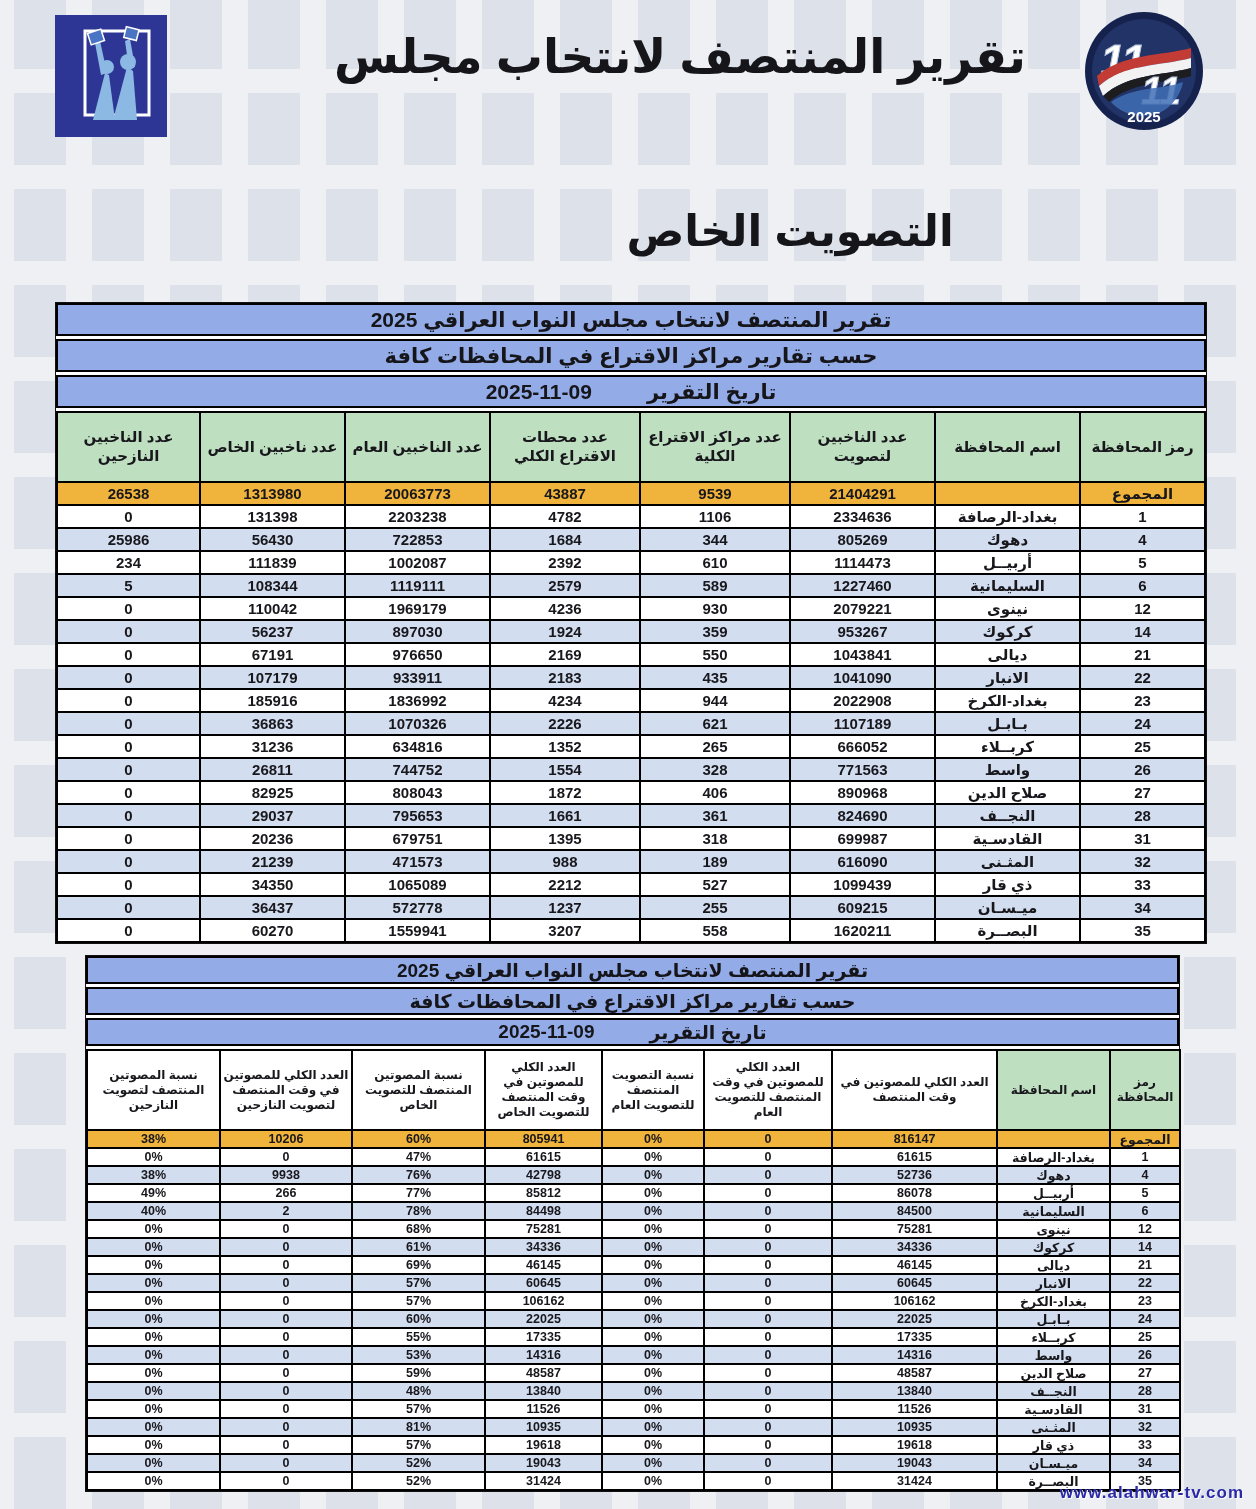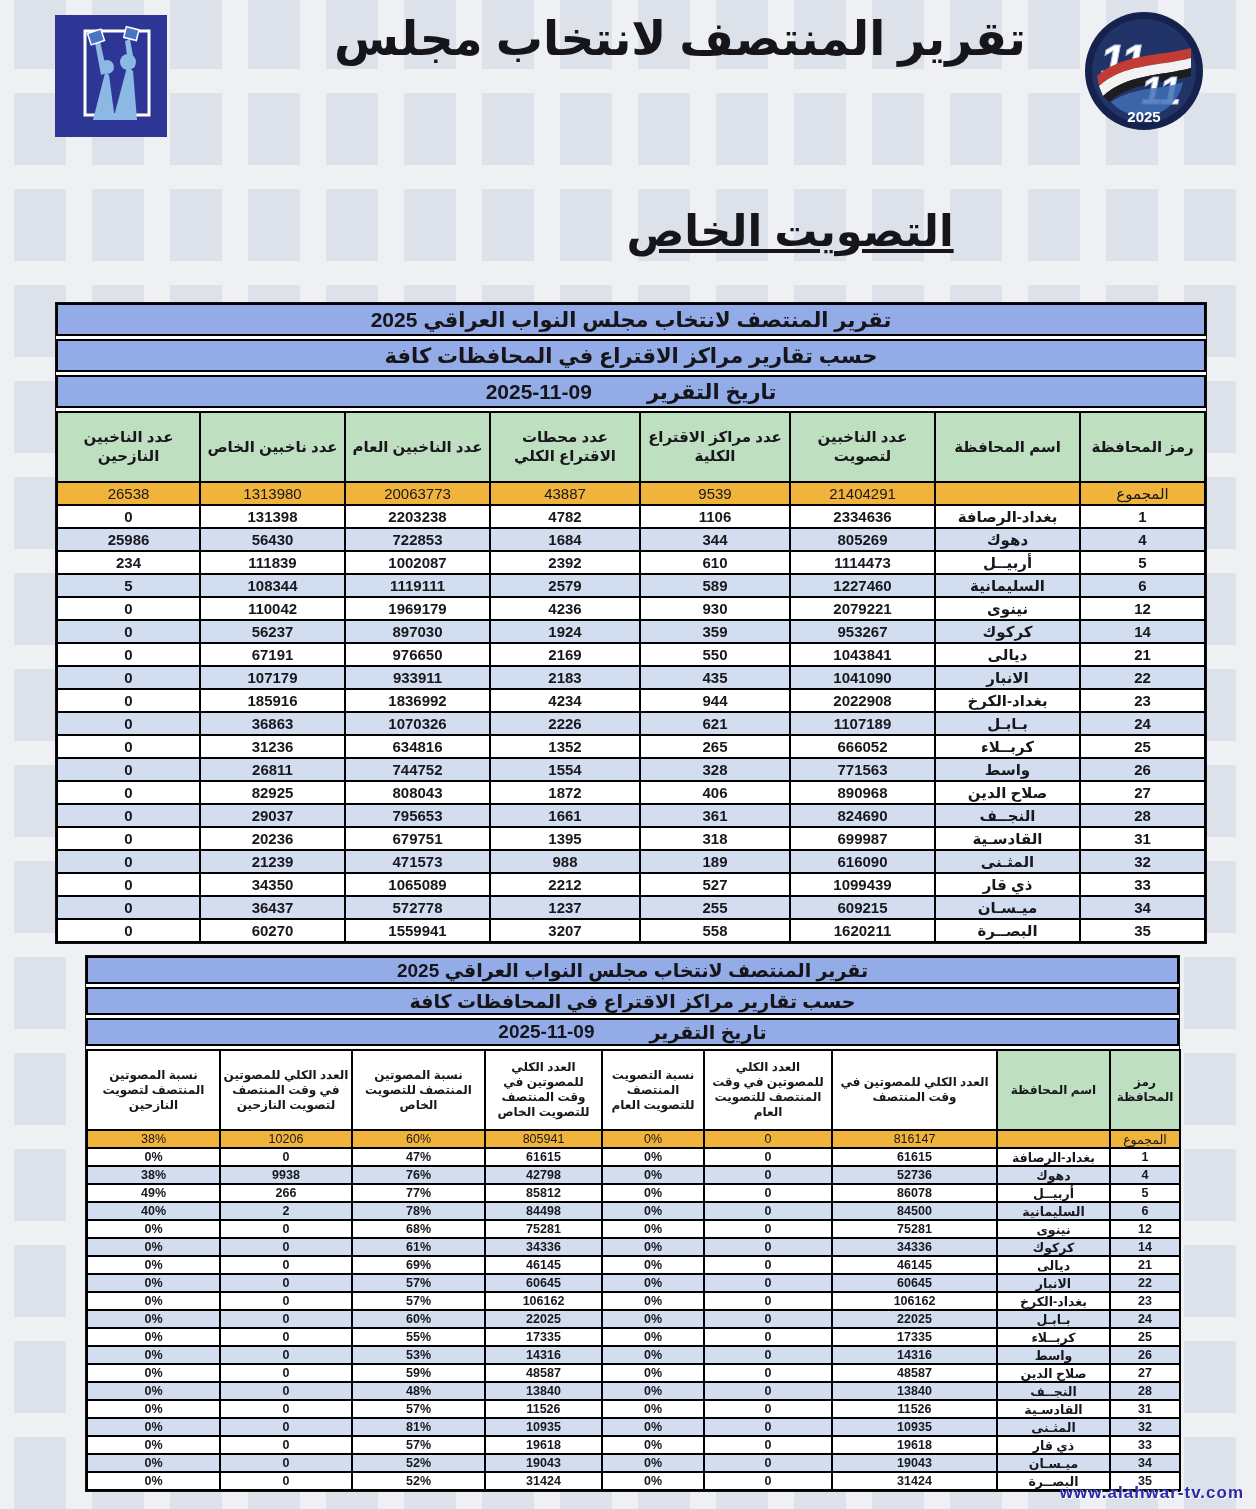--- a/index.html
+++ b/index.html
@@ -8,26 +8,26 @@
     position:relative; width:1256px; height:1509px; margin:0 auto; overflow:hidden;
     font-family:"Liberation Sans","DejaVu Sans",sans-serif;
     background-color:#eef0f3;
     background-image:
       repeating-linear-gradient(90deg, #eef0f3 0 14px, rgba(238,240,243,0) 14px 66px, #eef0f3 66px 78px),
       repeating-linear-gradient(0deg, #dde1ea 0 72px, #eef0f3 72px 96px);
   }
   .logo-left { position:absolute; left:55px; top:15px; width:112px; height:122px; }
   .logo-right { position:absolute; left:1083px; top:10px; width:122px; height:122px; }
   .main-title {
-    position:absolute; top:8px; left:295px; width:770px; text-align:center;
+    position:absolute; top:26px; left:295px; width:770px; text-align:center;
     font-size:47px; font-weight:800; color:#15151a; line-height:1.3; direction:rtl;
   }
   .subtitle {
     position:absolute; top:206px; left:565px; width:450px; text-align:center;
-    font-size:43px; font-weight:800; color:#15151a; direction:rtl;text-decoration:underline;
+    font-size:43px; font-weight:800; color:#15151a; direction:rtl;
   }
   .report { position:absolute; background:#fff; border:1px solid #111; }
   .report.t1 { left:55px;  top:302px; width:1152px; }
   .report.t2 { left:85px;  top:955px; width:1095px; }
   .title-bar {
     background:#93abe7; border:2px solid #000; direction:rtl;
     display:flex; align-items:center; justify-content:center;
     font-weight:bold; color:#15151a; margin-bottom:3px;
   }
   .t1 .title-bar { height:33px; font-size:21px; }
@@ -38,21 +38,21 @@
     border:2px solid #000; text-align:center; vertical-align:middle;
     padding:0 2px; overflow:hidden; color:#17171c;
   }
   th { background:#bfdfc1; font-weight:bold; line-height:1.25; }
   .t2 th { background:#ffffff; }
   .t2 th.green { background:#bfdfc1; }
   .t1 th { height:70px; font-size:15px; }
   .t2 th { height:80px; font-size:12px; }
   .t1 td { height:23px; font-size:15px; font-weight:600; }
   .t2 td { height:18px; font-size:12.5px; font-weight:600; }
-  tr.totals td { background:#f0b43c; font-weight:normal; }
+  tr.totals td { background:#f0b43c; font-weight:bold; }
   tr.alt td { background:#d3ddf0; }
   tbody td { background:#fff; }
   tr.alt td { background:#d3ddf0; }
   tr.totals td { background:#f0b43c; }
   .watermark {
     position:absolute; right:12px; bottom:6px; font-size:17px; font-weight:bold;
     color:#2a2aa8; letter-spacing:1px; text-shadow:1px 1px 0 #fff;
   }
 </style>
 </head>

